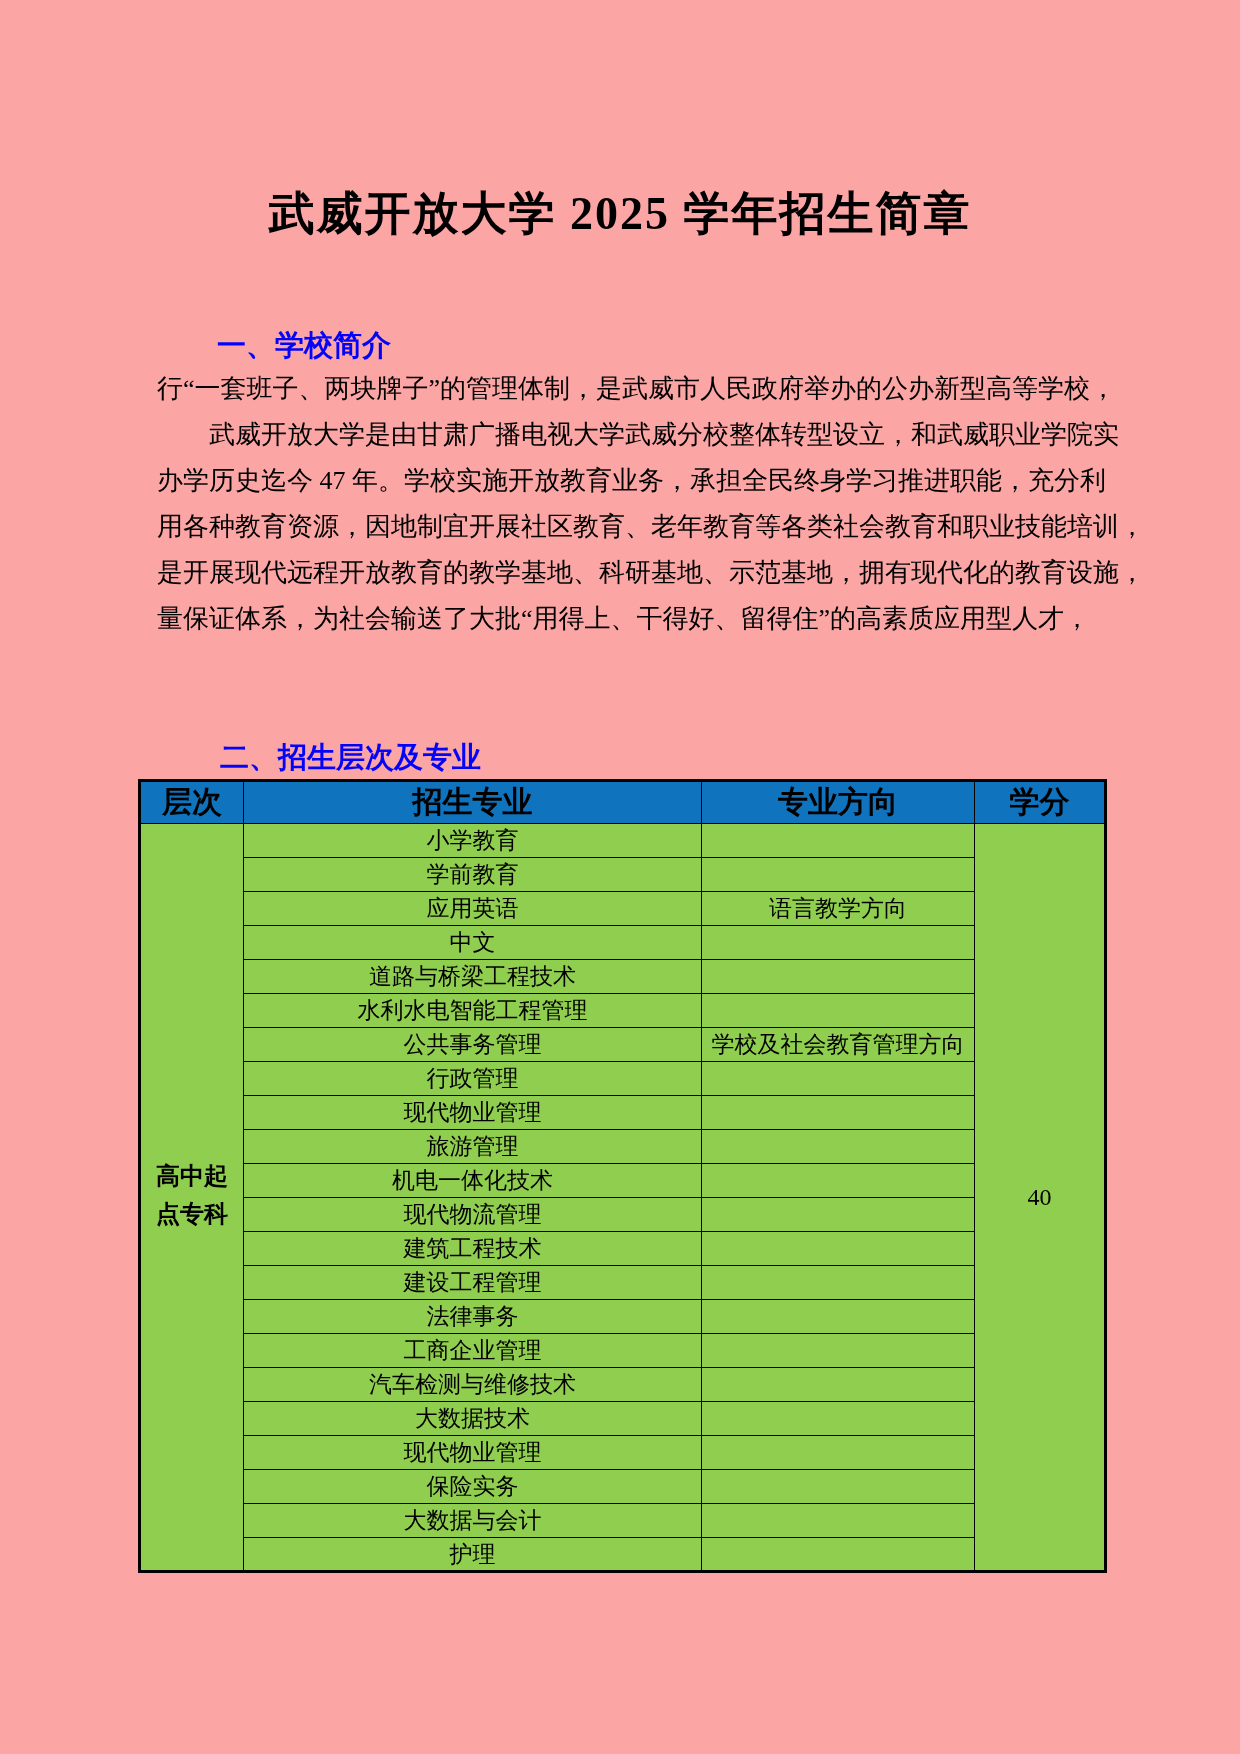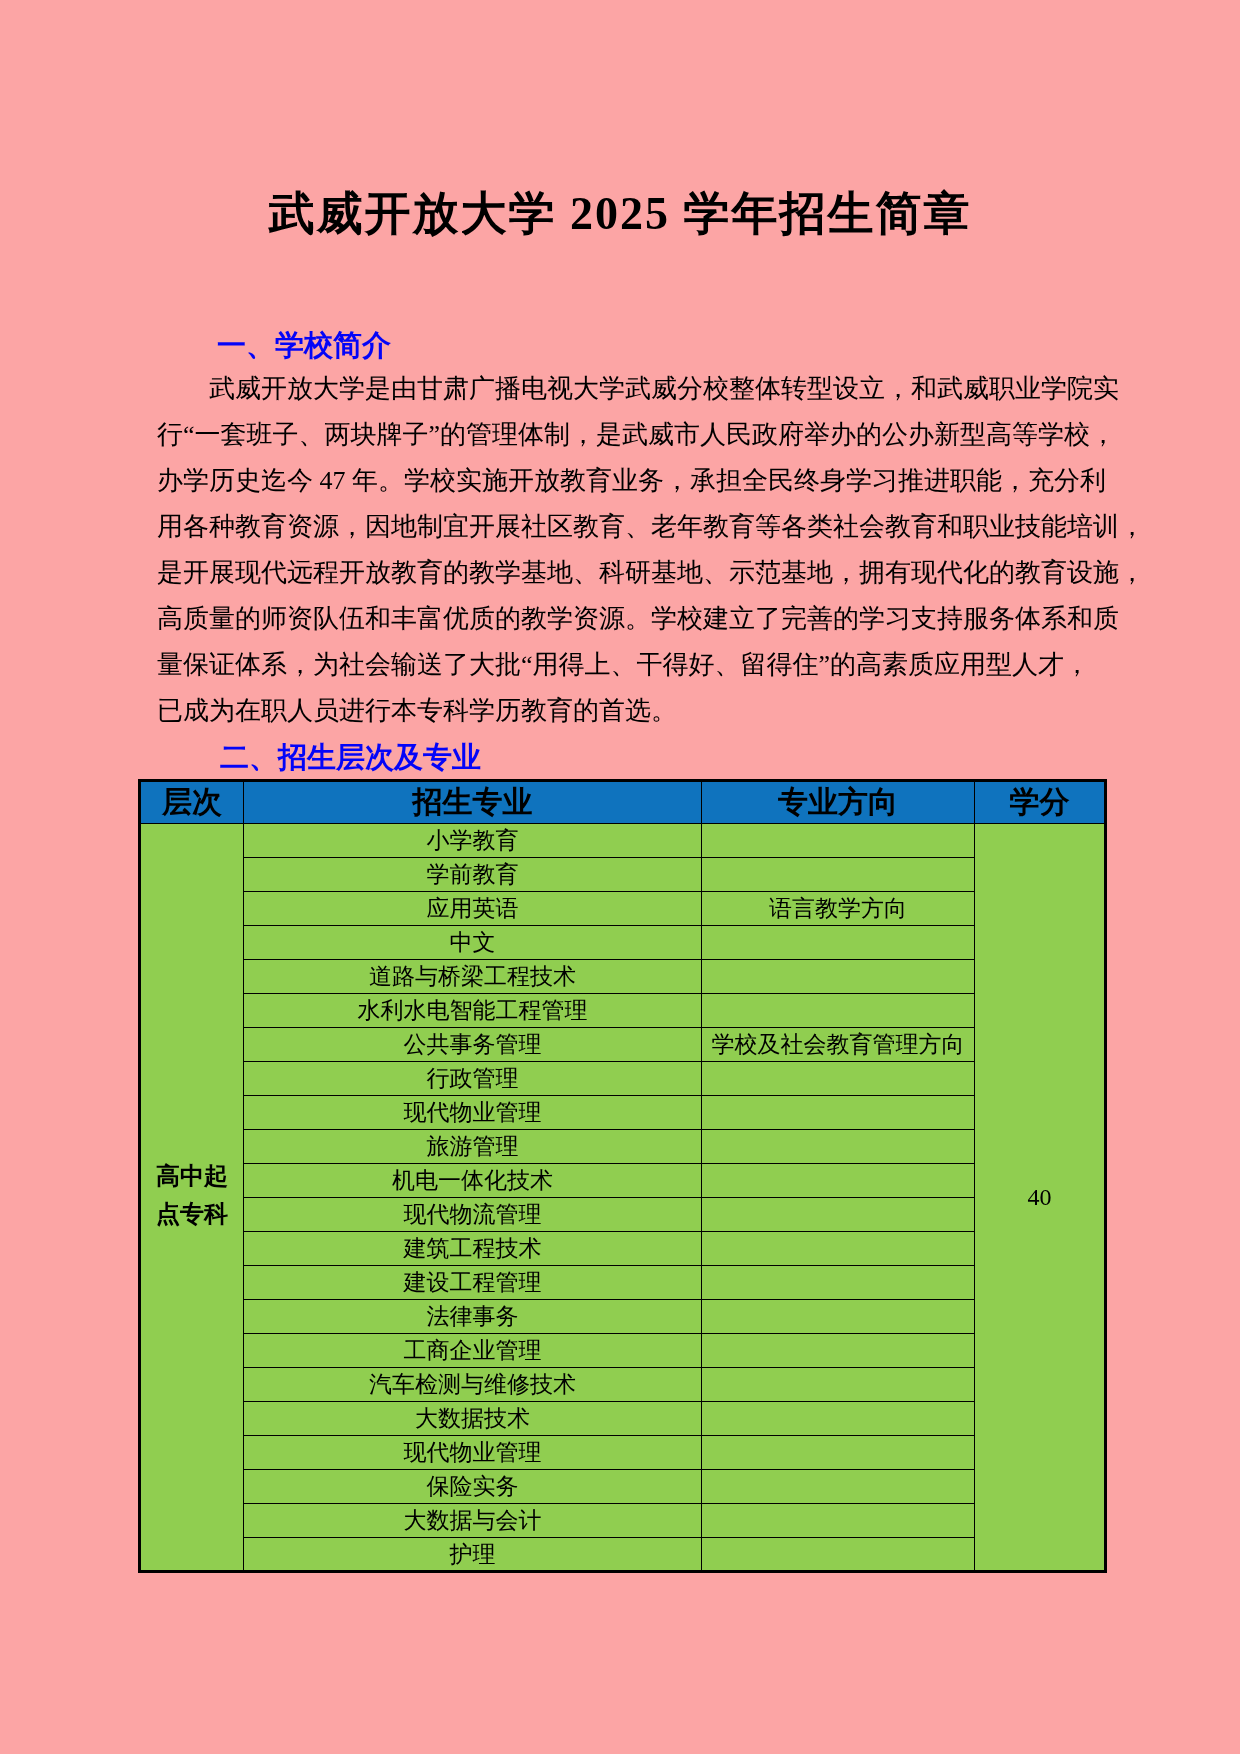--- a/index.html
+++ b/index.html
@@ -105,28 +105,26 @@
 </head>
 <body>
 
 <div class="page" style="--header-bg: #0f73be; --row-bg: #90ce50; --heading-color: #0404f8; --border-color: #000000;">
 
   <h1 class="doc-title">武威开放大学 2025 学年招生简章</h1>
 
   <div class="section-heading heading-1">一、学校简介</div>
 
   <div class="intro-paragraph" id="intro-paragraph">
+      <div class="para-line">行“一套班子、两块牌子”的管理体制，是武威市人民政府举办的公办新型高等学校，</div>
       <div class="para-line first">武威开放大学是由甘肃广播电视大学武威分校整体转型设立，和武威职业学院实</div>
-      <div class="para-line">行“一套班子、两块牌子”的管理体制，是武威市人民政府举办的公办新型高等学校，</div>
       <div class="para-line">办学历史迄今 47 年。学校实施开放教育业务，承担全民终身学习推进职能，充分利</div>
       <div class="para-line">用各种教育资源，因地制宜开展社区教育、老年教育等各类社会教育和职业技能培训，</div>
       <div class="para-line">是开展现代远程开放教育的教学基地、科研基地、示范基地，拥有现代化的教育设施，</div>
-      <div class="para-line">高质量的师资队伍和丰富优质的教学资源。学校建立了完善的学习支持服务体系和质</div>
       <div class="para-line">量保证体系，为社会输送了大批“用得上、干得好、留得住”的高素质应用型人才，</div>
-      <div class="para-line last">已成为在职人员进行本专科学历教育的首选。</div>
     </div>
 
   <div class="section-heading heading-2">二、招生层次及专业</div>
 
   <table class="enroll-table">
     <colgroup>
       <col style="width:104px">
       <col style="width:458px">
       <col style="width:273px">
       <col style="width:131px">

